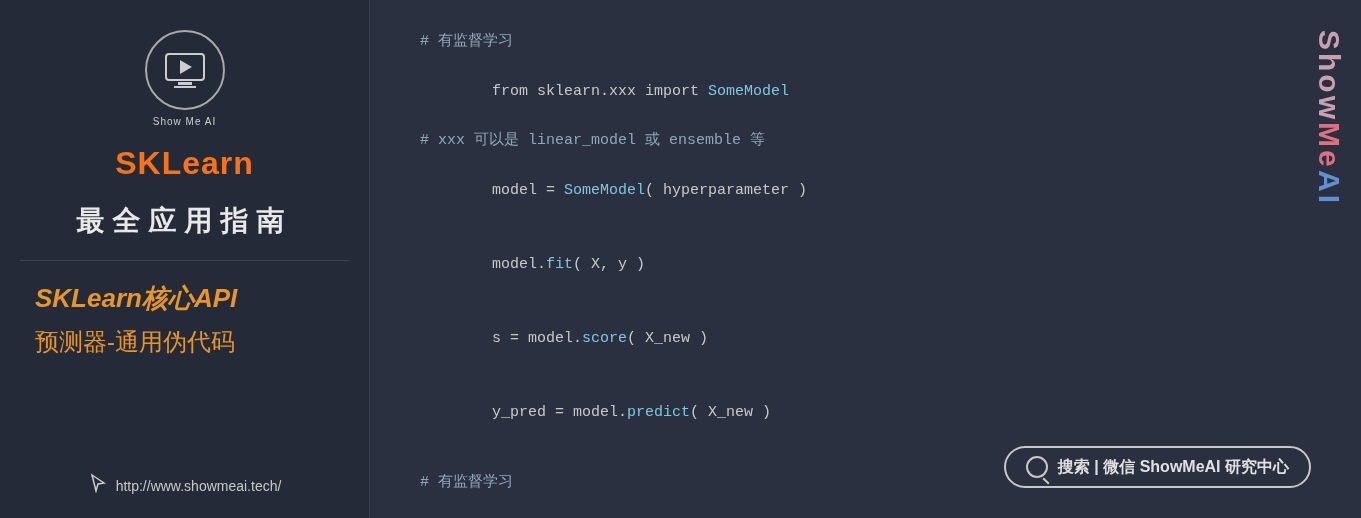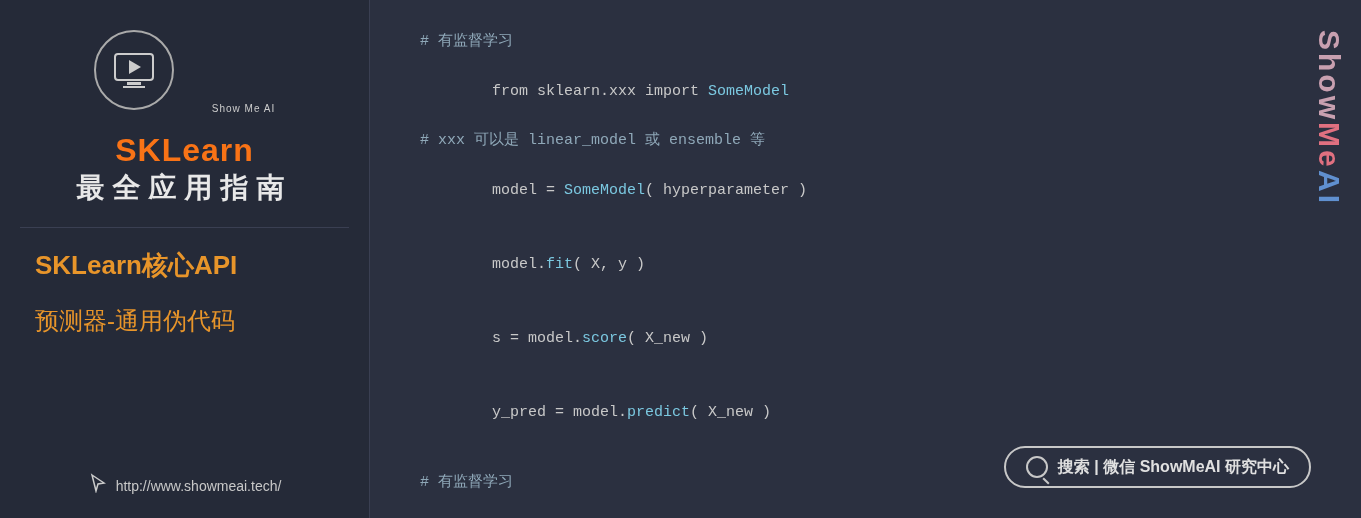--- a/index.html
+++ b/index.html
@@ -29,23 +29,23 @@
       display: flex;
       flex-direction: column;
       align-items: center;
       padding: 30px 20px 20px 20px;
       position: relative;
       border-right: 1px solid #3a3f52;
     }
 
     .logo-area {
       display: flex;
-      align-items: flex-end;
+      flex-direction: column;
+      align-items: center;
       margin-bottom: 10px;
-      gap: 38px;
     }
 
     .logo-circle {
       width: 80px;
       height: 80px;
       border-radius: 50%;
       border: 2px solid #aaa;
       background-color: #252a38;
       display: flex;
       align-items: center;
@@ -108,41 +108,42 @@
       font-family: Arial, sans-serif;
       margin-top: 8px;
       letter-spacing: 1px;
     }
 
     .title-guide {
       font-size: 28px;
       font-weight: bold;
       color: #e8e8e8;
       font-family: Arial, sans-serif;
-      margin-top: 0;
+      margin-top: 20px;
       letter-spacing: 8px;
       text-align: center;
     }
 
     .divider-line {
       width: 100%;
       height: 1px;
       background: #3a3f52;
       margin: 20px 0;
     }
 
     .subtitle-api {
       font-size: 26px;
       font-weight: bold;
       color: #e8952a;
       font-family: Arial, sans-serif;
       text-align: left;
       width: 100%;
       padding-left: 15px;
-      margin-bottom: 22px;
+      margin-bottom: 10px;
+      font-style: italic;
     }
 
     .subtitle-predictor {
       font-size: 24px;
       color: #e8952a;
       font-family: Arial, sans-serif;
       text-align: left;
       width: 100%;
       padding-left: 15px;
       margin-bottom: auto;

